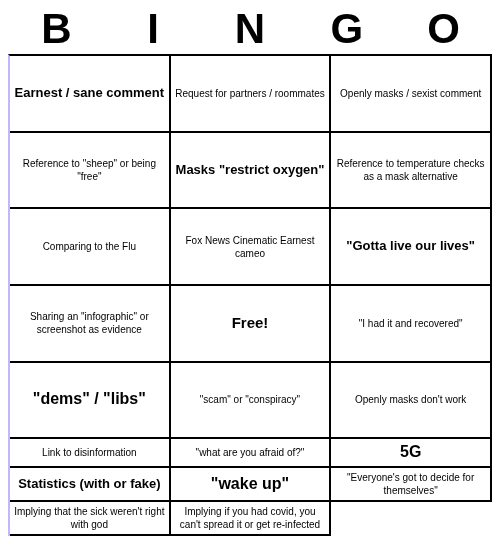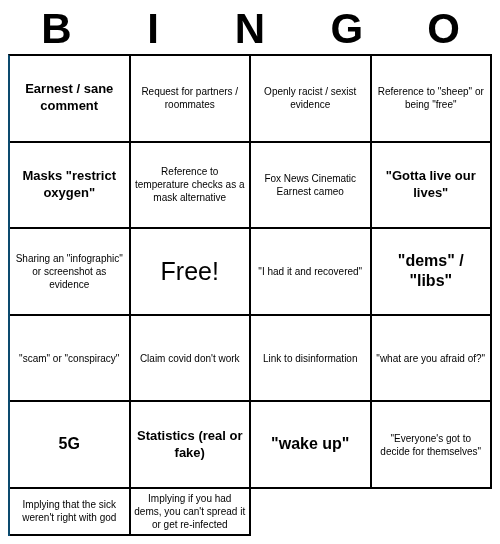--- a/index.html
+++ b/index.html
@@ -23,79 +23,80 @@
     .bingo-letter {
       font-size: 42px;
       font-weight: bold;
       color: #000;
       width: 20%;
       text-align: center;
       line-height: 1;
     }
     .bingo-grid {
       display: grid;
-      grid-template-columns: repeat(4, 1fr);
+      grid-template-columns: repeat(3, 1fr);
       grid-template-rows: repeat(5, 1fr);
       width: 100%;
       flex: 1;
       border-top: 2px solid #000;
-      border-left: 2px solid #0c4a6e;
+      border-left: 2px solid #c4b5fd;
     }
     .bingo-cell {
       border-right: 2px solid #000;
       border-bottom: 2px solid #000;
       display: flex;
       align-items: center;
       justify-content: center;
       text-align: center;
       padding: 3px;
       font-size: 10px;
       line-height: 1.3;
       color: #000;
     }
     .bingo-cell.large-text {
       font-size: 13px;
       font-weight: bold;
     }
     .bingo-cell.free {
-      font-size: 25px;
-      font-weight: normal;
+      font-size: 15px;
+      font-weight: bold;
     }
     .bingo-cell.xl-text {
       font-size: 16px;
       font-weight: bold;
     }
   </style>
 </head>
 <body>
 
 <div class="bingo-title">
   <span class="bingo-letter">B</span>
   <span class="bingo-letter">I</span>
   <span class="bingo-letter">N</span>
   <span class="bingo-letter">G</span>
   <span class="bingo-letter">O</span>
 </div>
 
 <div class="bingo-grid">
 <div class="bingo-cell large-text">Earnest / sane comment</div>
     <div class="bingo-cell normal">Request for partners / roommates</div>
-    <div class="bingo-cell normal">Openly racist / sexist evidence</div>
+    <div class="bingo-cell normal">Openly masks / sexist comment</div>
     <div class="bingo-cell normal">Reference to "sheep" or being "free"</div>
     <div class="bingo-cell large-text">Masks "restrict oxygen"</div>
     <div class="bingo-cell normal">Reference to temperature checks as a mask alternative</div>
+    <div class="bingo-cell normal">Comparing to the Flu</div>
     <div class="bingo-cell normal">Fox News Cinematic Earnest cameo</div>
     <div class="bingo-cell large-text">"Gotta live our lives"</div>
     <div class="bingo-cell normal">Sharing an "infographic" or screenshot as evidence</div>
     <div class="bingo-cell free">Free!</div>
     <div class="bingo-cell normal">"I had it and recovered"</div>
     <div class="bingo-cell xl-text">"dems" / "libs"</div>
     <div class="bingo-cell normal">"scam" or "conspiracy"</div>
-    <div class="bingo-cell normal">Claim covid don't work</div>
+    <div class="bingo-cell normal">Openly masks don't work</div>
     <div class="bingo-cell normal">Link to disinformation</div>
     <div class="bingo-cell normal">"what are you afraid of?"</div>
     <div class="bingo-cell xl-text">5G</div>
-    <div class="bingo-cell large-text">Statistics (real or fake)</div>
+    <div class="bingo-cell large-text">Statistics (with or fake)</div>
     <div class="bingo-cell xl-text">"wake up"</div>
     <div class="bingo-cell normal">"Everyone's got to decide for themselves"</div>
     <div class="bingo-cell normal">Implying that the sick weren't right with god</div>
-    <div class="bingo-cell normal">Implying if you had dems, you can't spread it or get re-infected</div>
+    <div class="bingo-cell normal">Implying if you had covid, you can't spread it or get re-infected</div>
   </div>
 
 </body></html>

